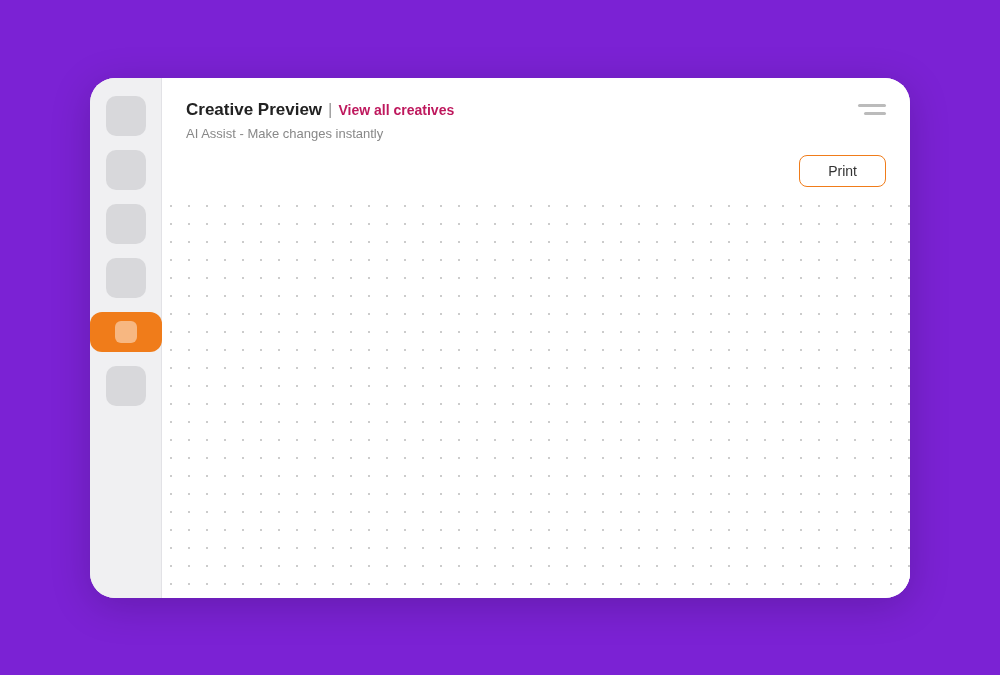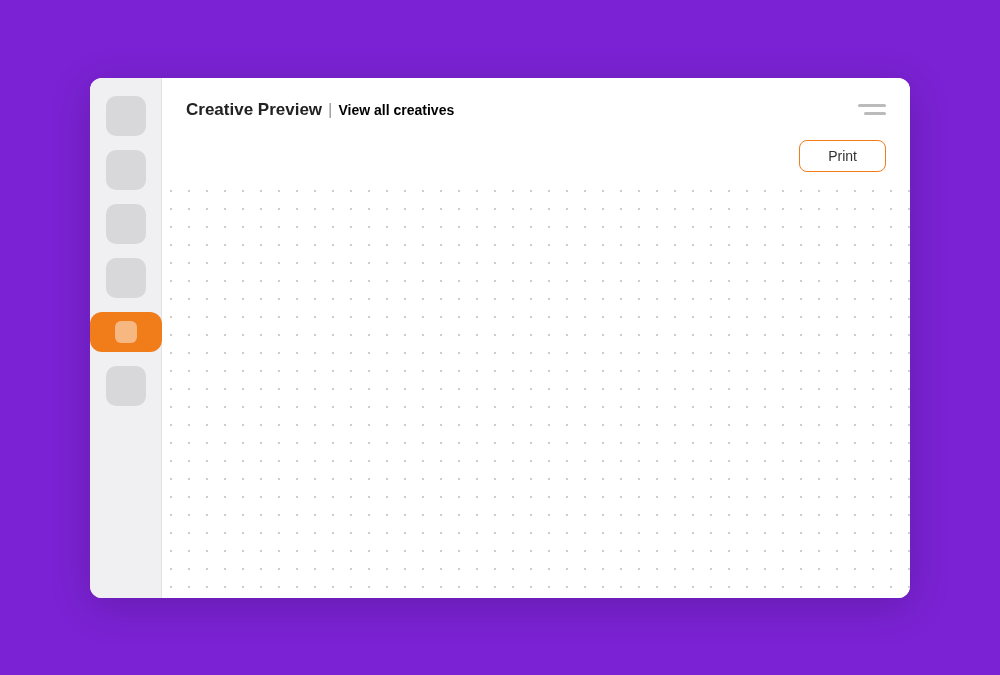--- a/index.html
+++ b/index.html
@@ -28,21 +28,21 @@
       transform: translate(-50%, -50%);
       pointer-events: none;
     }
 
     
     .window-card {
       position: relative;
       width: 820px;
       min-height: 520px;
       background: #f7f7f8;
-      border-radius: 12px;
+      border-radius: 25px;
       box-shadow: 0 8px 40px rgba(0,0,0,0.18);
       display: flex;
       flex-direction: row;
       overflow: hidden;
       z-index: 2;
     }
 
     
     .sidebar {
       width: 72px;
@@ -116,21 +116,21 @@
 
     .header-separator {
       font-size: 17px;
       font-weight: 400;
       color: #999;
     }
 
     .view-all-link {
       font-size: 14px;
       font-weight: 600;
-      color: #000000;
+      color: #be185d;
       cursor: pointer;
       text-decoration: none;
     }
 
     .header-subtitle {
       font-size: 13px;
       color: #888;
     }
 
     .header-menu-icon {
@@ -204,20 +204,21 @@
 
   <div class="main-content">
 
     <div class="header">
       <div class="header-left">
         <div class="header-title-row">
           <span class="header-title">Creative Preview</span>
           <span class="header-separator">|</span>
           <a class="view-all-link">View all creatives</a>
         </div>
+        <div class="header-subtitle">AI Assist - Make changes instantly</div>
       </div>
       <div class="header-menu-icon">
         <div class="menu-line"></div>
         <div class="menu-line short"></div>
       </div>
     </div>
 
     <div class="buttons-row">
       <button class="outline-btn">Print</button>
     </div>

